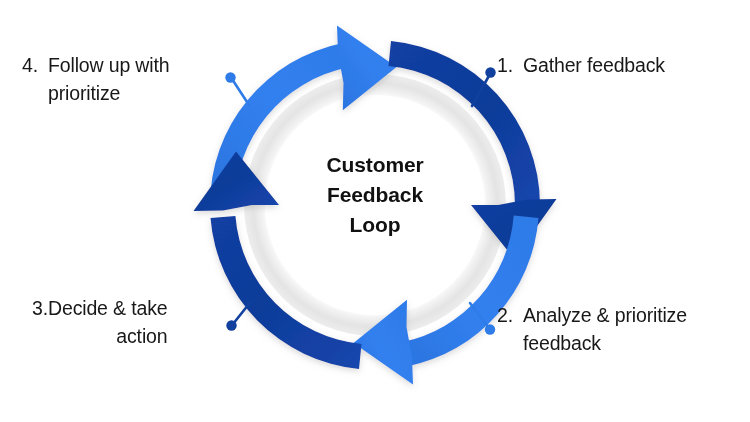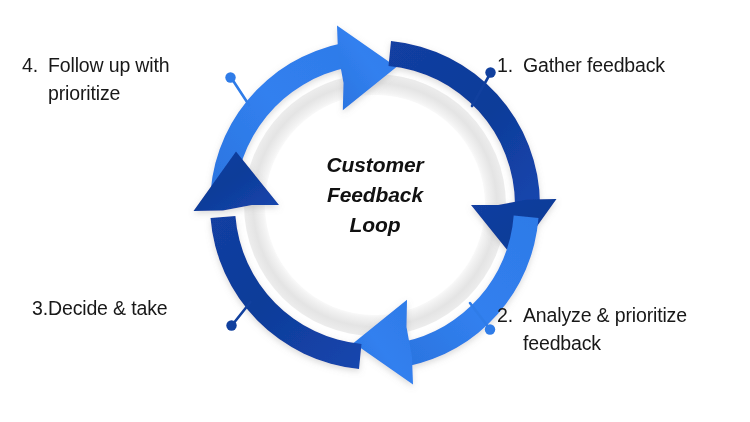--- a/index.html
+++ b/index.html
@@ -34,21 +34,20 @@
     left: 275px;
     top: 150px;
     width: 200px;
     text-align: center;
     font-size: 21px;
     font-weight: bold;
     line-height: 1.42;
     color: #111111;
     letter-spacing: -0.1px;
     pointer-events: none;
-    font-style: italic;
   }
   .center-text .cl { display: block; }
 
   
   .step-label {
     position: absolute;
     font-size: 19.5px;
     line-height: 1.42;
     color: #181818;
     letter-spacing: -0.15px;
@@ -179,20 +178,21 @@
     <span class="num">1.</span><span>Gather feedback</span>
   </div>
 
   <div class="step-label" id="label-step-2">
     <span class="num">2.</span><span>Analyze &amp; prioritize</span>
     <span class="txt-l2">feedback</span>
   </div>
 
   <div class="step-label" id="label-step-3">
     <span class="num">3.</span><span>Decide &amp; take</span>
+    <span class="txt-l2">action</span>
   </div>
 
   <div class="step-label" id="label-step-4">
     <span class="num">4.</span><span>Follow up with</span>
     <span class="txt-l2">prioritize</span>
   </div>
 
 </div>
 
 </body></html>

